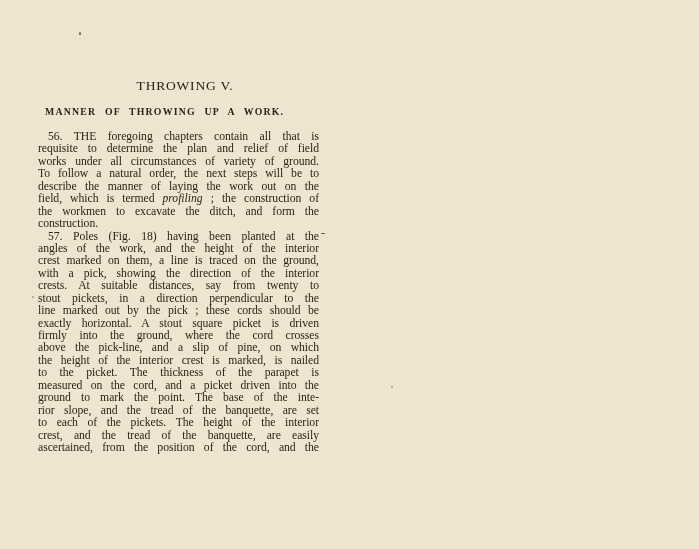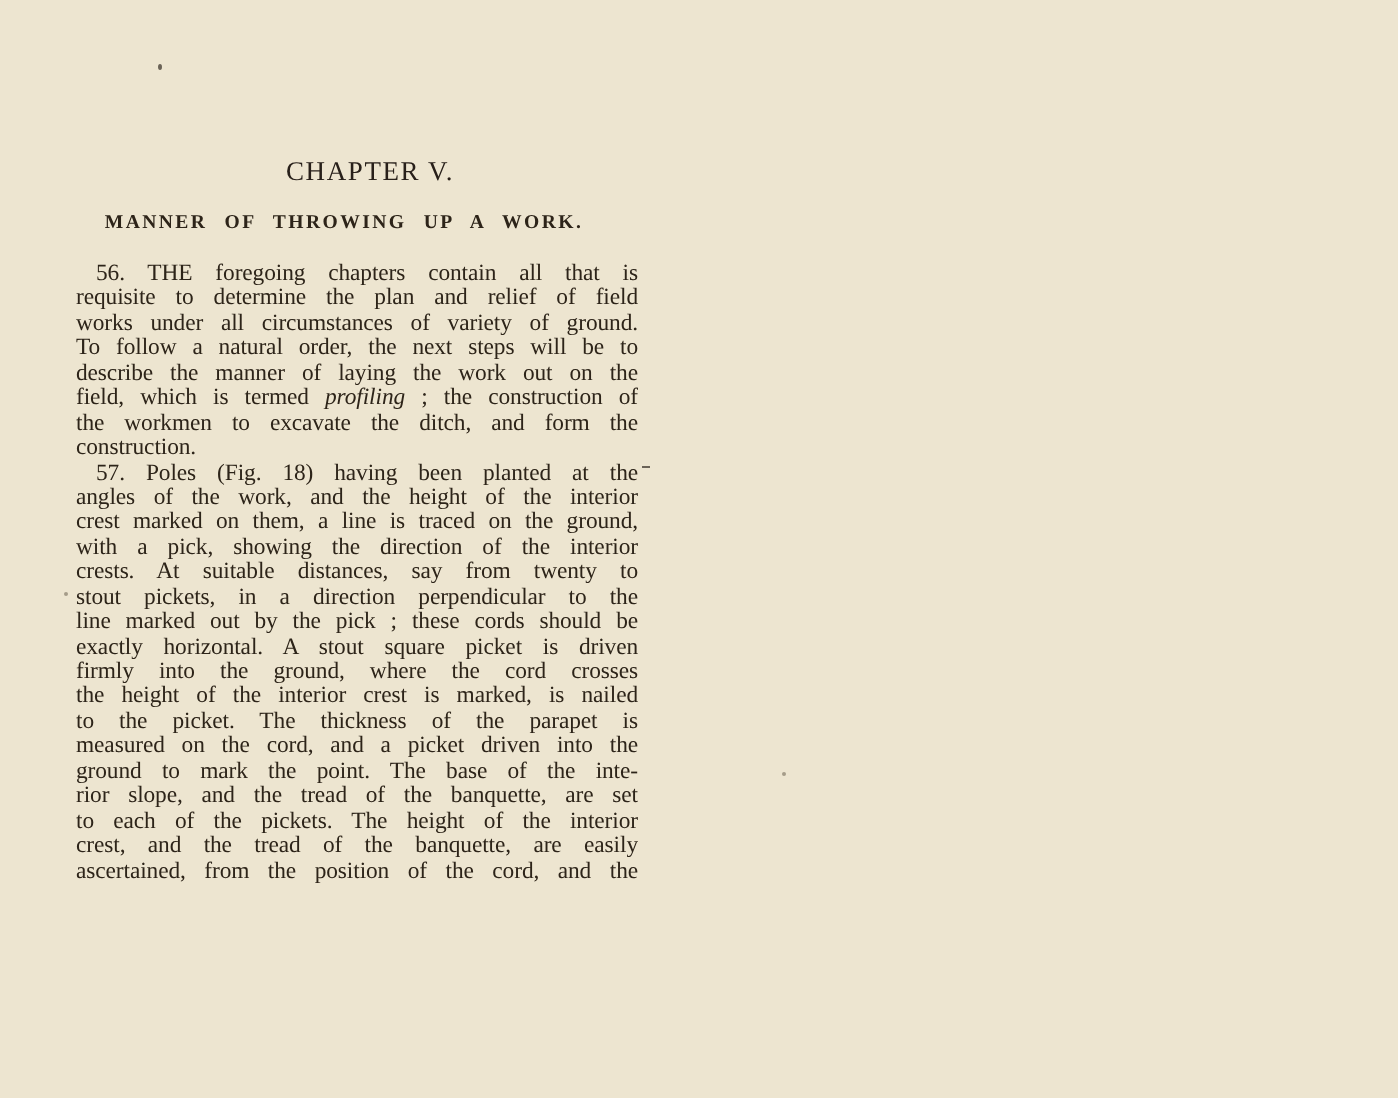--- a/index.html
+++ b/index.html
@@ -12,22 +12,22 @@
     color: #2d2419;
   }
   .page { position: absolute; inset: 0; }
   .chapter {
     position: absolute; top: 78px; left: 45px; width: 280px;
     margin: 0; text-align: center;
     font-size: 13.5px; font-weight: normal; letter-spacing: 0.8px;
     color: #28201a;
   }
   .section {
-    position: absolute; top: 106px; left: 32px; width: 280px;
-    margin: 0; text-align: center;
+    position: absolute; top: 106px; left: 45px; width: 280px;
+    margin: 0; 
     font-size: 9.8px; font-weight: bold; letter-spacing: 1.2px; word-spacing: 5px;
     color: #2d2419;
   }
   .textblock {
     position: absolute; top: 131px; left: 38px; width: 281px;
     font-size: 11.7px; line-height: 12.45px; letter-spacing: -0.05px;
   }
   .ln {
     text-align: justify;
     text-align-last: justify;
@@ -45,21 +45,21 @@
 </head>
 <body>
 
 <div class="page">
 
   <div class="speck round" style="left:79px; top:32px; width:2px; height:3px;"></div>
   <div class="speck" style="left:321px; top:233px; width:4px; height:1px;"></div>
   <div class="speck round faint" style="left:32px; top:296px; width:2px; height:2px;"></div>
   <div class="speck round faint" style="left:391px; top:386px; width:2px; height:2px;"></div>
 
-  <h1 class="chapter">CHAPTER V.</h1>
+  <h1 class="chapter">THROWING V.</h1>
   <h2 class="section">MANNER OF THROWING UP A WORK.</h2>
 
   <div class="textblock">
 
     <div class="ln indent">56. THE foregoing chapters contain all that is</div>
     <div class="ln">requisite to determine the plan and relief of field</div>
     <div class="ln">works under all circumstances of variety of ground.</div>
     <div class="ln">To follow a natural order, the next steps will be to</div>
     <div class="ln">describe the manner of laying the work out on the</div>
     <div class="ln"><span>field, which is termed </span><span class="it">profiling</span><span> ; the construction of</span></div>
@@ -68,20 +68,21 @@
 
     <div class="ln indent">57. Poles (Fig. 18) having been planted at the</div>
     <div class="ln">angles of the work, and the height of the interior</div>
     <div class="ln">crest marked on them, a line is traced on the ground,</div>
     <div class="ln">with a pick, showing the direction of the interior</div>
     <div class="ln">crests.  At suitable distances, say from twenty to</div>
     <div class="ln">stout pickets, in a direction perpendicular to the</div>
     <div class="ln">line marked out by the pick ; these cords should be</div>
     <div class="ln">exactly horizontal.  A stout square picket is driven</div>
     <div class="ln">firmly into the ground, where the cord crosses</div>
+    <div class="ln">above the pick-line, and a slip of pine, on which</div>
     <div class="ln">the height of the interior crest is marked, is nailed</div>
     <div class="ln">to the picket.  The thickness of the parapet is</div>
     <div class="ln">measured on the cord, and a picket driven into the</div>
     <div class="ln">ground to mark the point.  The base of the inte-</div>
     <div class="ln">rior slope, and the tread of the banquette, are set</div>
     <div class="ln">to each of the pickets.  The height of the interior</div>
     <div class="ln">crest, and the tread of the banquette, are easily</div>
     <div class="ln">ascertained, from the position of the cord, and the</div>
   </div>
 

